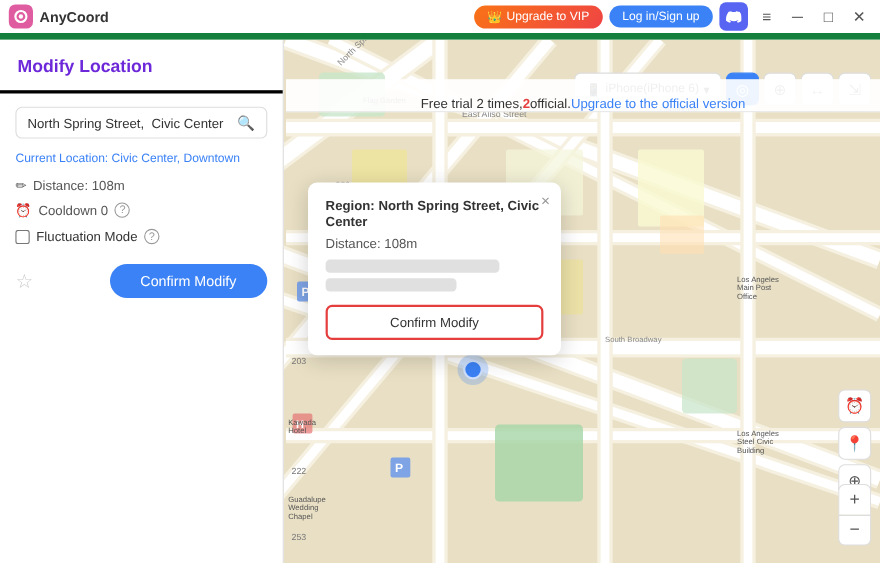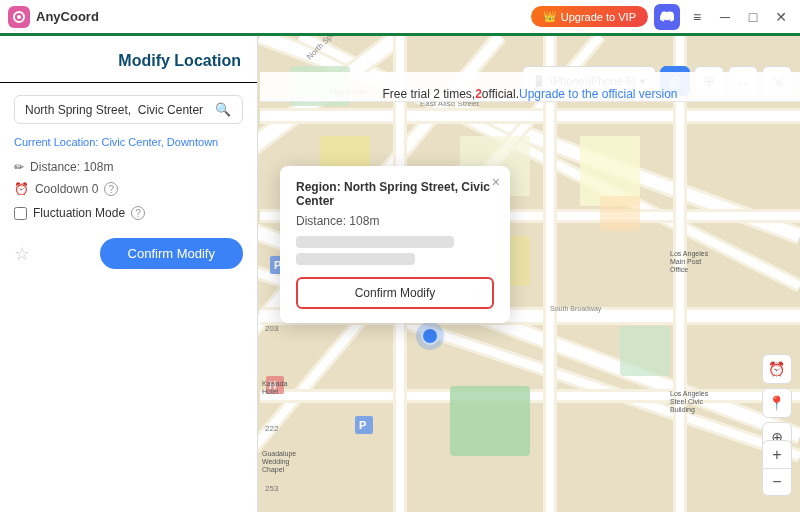--- a/index.html
+++ b/index.html
@@ -5,21 +5,21 @@
     * { margin: 0; padding: 0; box-sizing: border-box; }
     body { width: 800px; height: 512px; overflow: hidden; font-family: -apple-system, BlinkMacSystemFont, 'Segoe UI', sans-serif; position: relative; }
 
     
     #titlebar {
       height: 36px;
       background: #fff;
       display: flex;
       align-items: center;
       padding: 0 8px;
-      border-bottom: 3px solid #15803d;
+      border-bottom: 6px solid #15803d;
       position: relative;
       z-index: 100;
     }
     #titlebar .app-logo {
       width: 22px; height: 22px;
       background: #e05ca0;
       border-radius: 6px;
       display: flex; align-items: center; justify-content: center;
       color: white; font-size: 12px; font-weight: bold;
       margin-right: 6px;
@@ -75,23 +75,23 @@
       position: absolute;
       top: 0; left: 0;
       width: 258px;
       bottom: 0;
       background: white;
       border-right: 1px solid #ddd;
       z-index: 50;
       padding: 0;
     }
     #left-panel .panel-title {
-      font-size: 16px; font-weight: 600; color: #0c4a6e;
-      text-align: right; padding: 16px 16px 12px;
-      border-bottom: 1px solid #000000;
+      font-size: 16px; font-weight: 600; color: #6d28d9;
+      text-align: left; padding: 16px 16px 12px;
+      border-bottom: 3px solid #000000;
     }
     .search-box {
       margin: 12px 14px;
       display: flex; align-items: center;
       border: 1px solid #ddd; border-radius: 6px;
       padding: 6px 10px; background: white;
     }
     .search-box input {
       border: none; outline: none; flex: 1; font-size: 12px; color: #333;
       background: transparent;
@@ -223,20 +223,21 @@
         <circle cx="7" cy="7" r="5" fill="none" stroke="white" stroke-width="2"></circle>
         <circle cx="7" cy="7" r="2" fill="white"></circle>
       </svg>
   </div>
   <span class="app-name">AnyCoord</span>
   <div class="title-buttons">
     <button class="btn-upgrade">
       <span>👑</span>
       <span>Upgrade to VIP</span>
     </button>
+    <button class="btn-login">Log in/Sign up</button>
     <div class="discord-icon">
       <svg width="14" height="11" viewBox="0 0 14 11">
           <path d="M11.86 1.02A11.6 11.6 0 009.14.2a.04.04 0 00-.05.02 8.1 8.1 0 00-.35.73 10.7 10.7 0 00-3.48 0A7.4 7.4 0 004.9.22a.04.04 0 00-.05-.02A11.56 11.56 0 002.14 1.02a.04.04 0 00-.02.02C.31 3.65-.19 6.2.06 8.73c.001.013.009.025.02.032a11.66 11.66 0 003.6 1.86.04.04 0 00.045-.015c.277-.39.524-.8.736-1.232a.04.04 0 00-.022-.057 7.67 7.67 0 01-1.126-.551.04.04 0 01-.004-.066c.076-.058.152-.118.224-.179a.04.04 0 01.043-.006c2.363 1.107 4.922 1.107 7.257 0a.04.04 0 01.044.005c.072.061.148.122.224.18a.04.04 0 01-.003.066 7.4 7.4 0 01-1.127.55.04.04 0 00-.021.058c.215.432.462.841.735 1.23a.04.04 0 00.045.016 11.62 11.62 0 003.603-1.86.04.04 0 00.02-.031c.3-3-.05-5.53-1.97-8.02a.03.03 0 00-.02-.013z" fill="white"></path>
         </svg>
     </div>
     <div class="wc-btn">≡</div>
     <div class="wc-btn">─</div>
     <div class="wc-btn">□</div>
     <div class="wc-btn">✕</div>
   </div>

